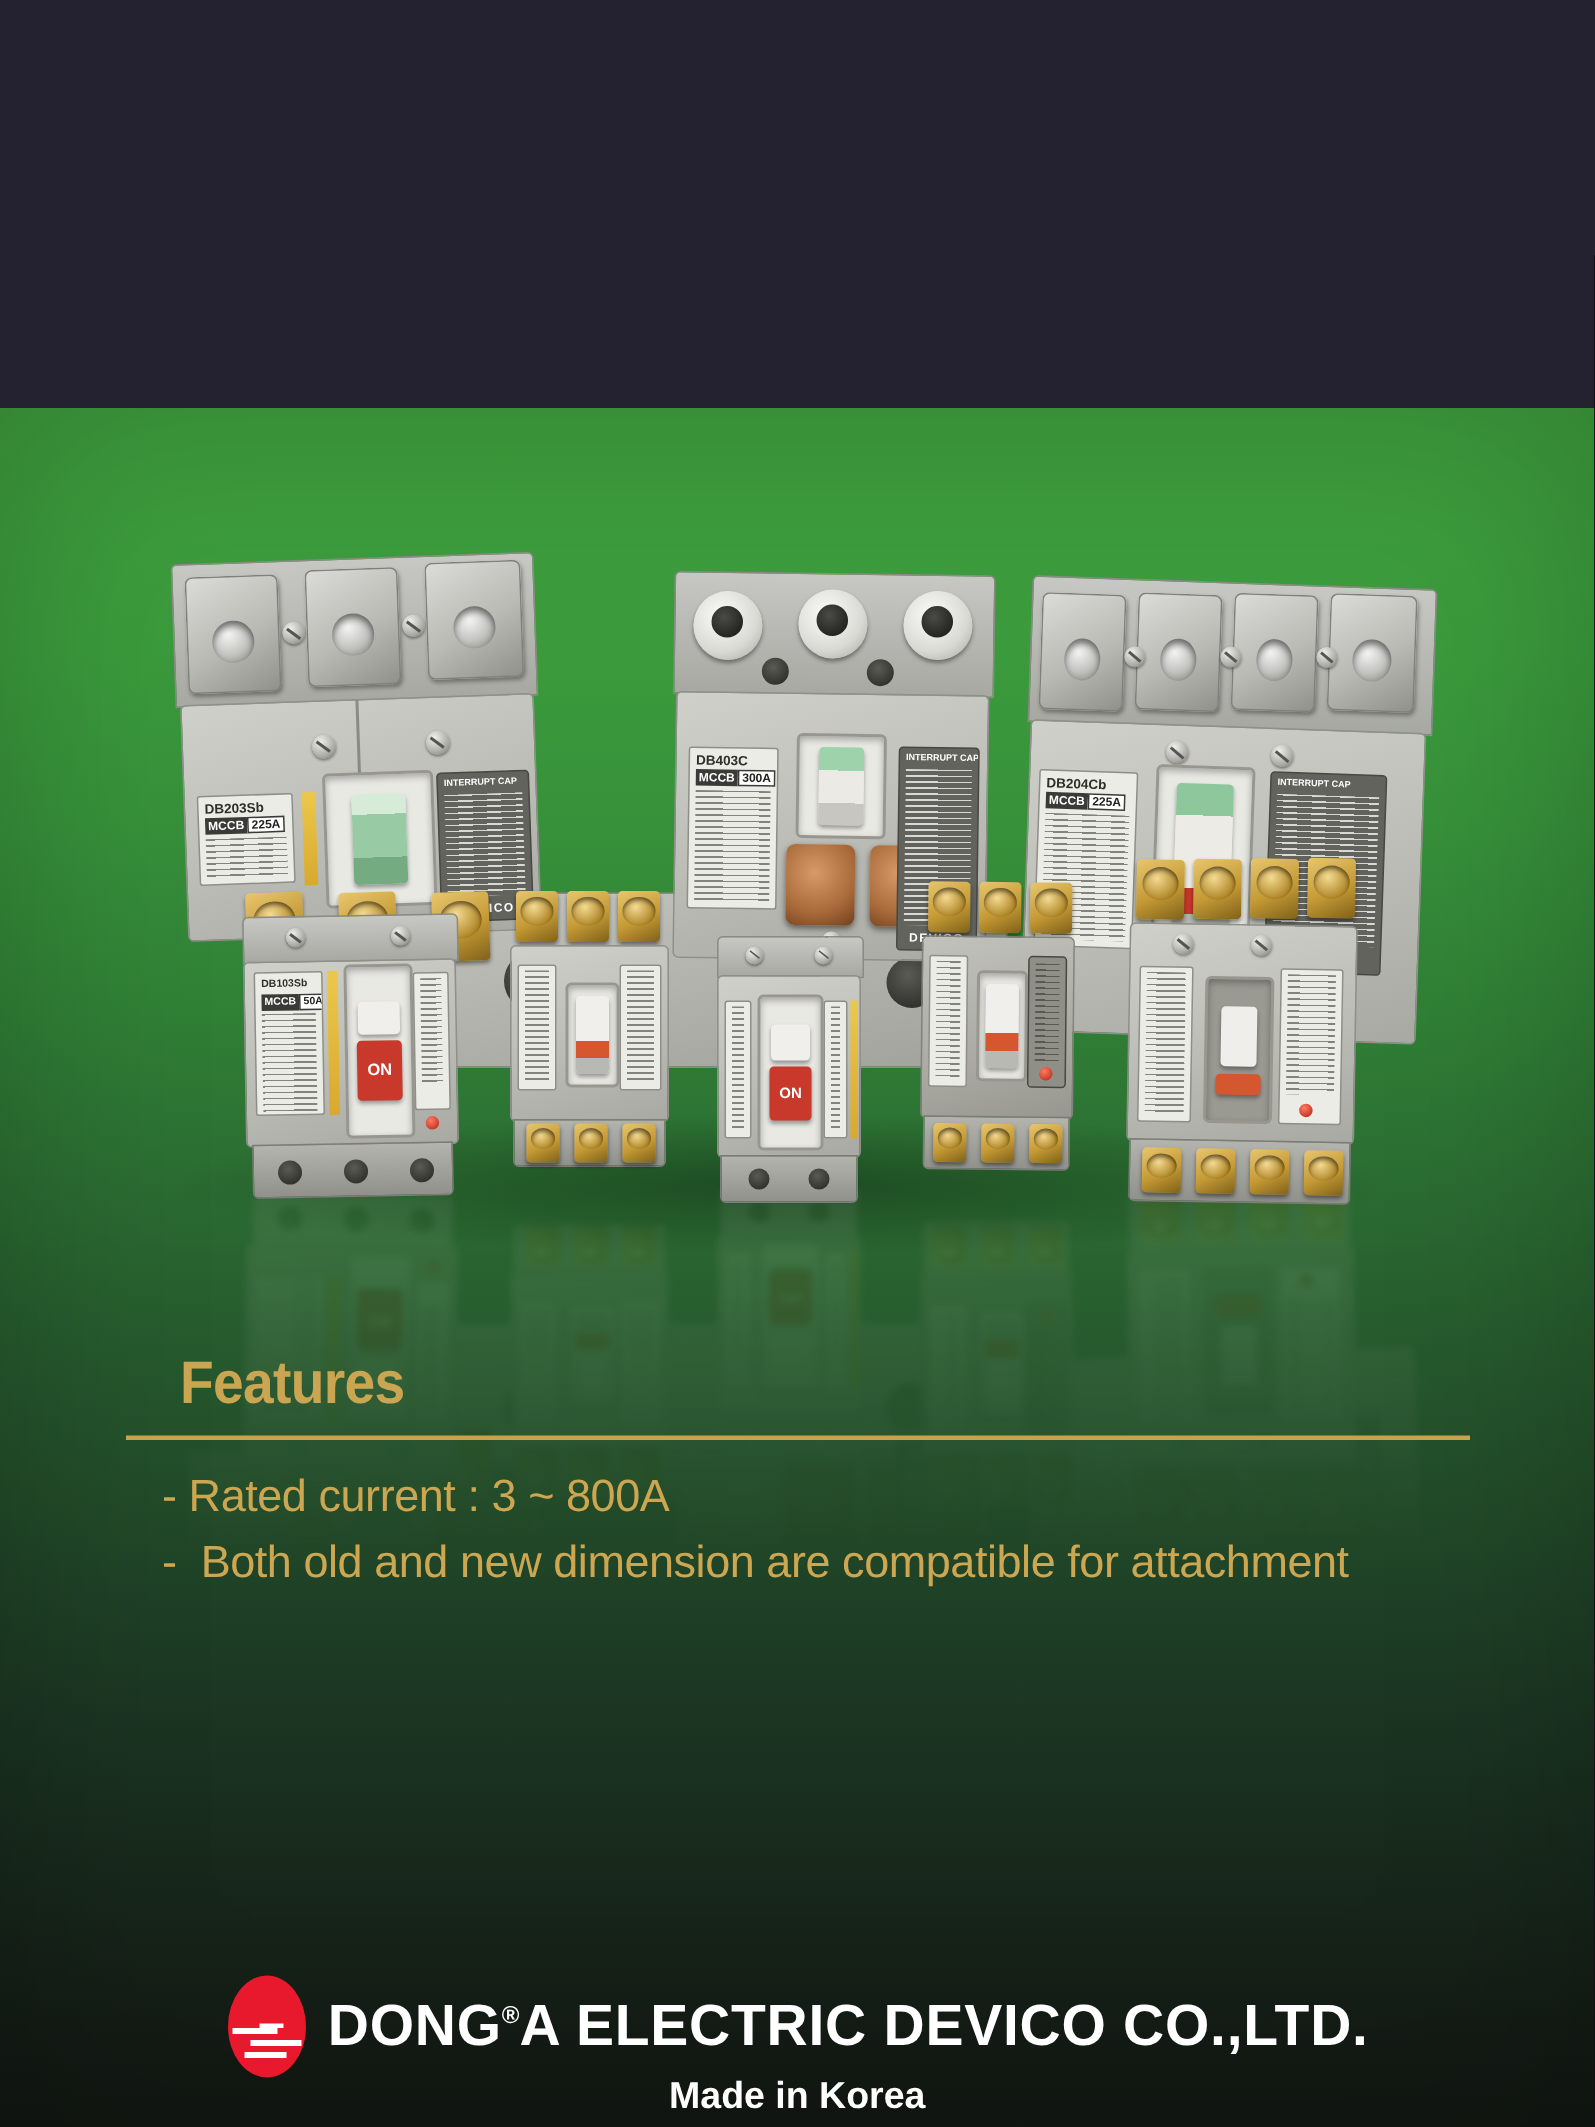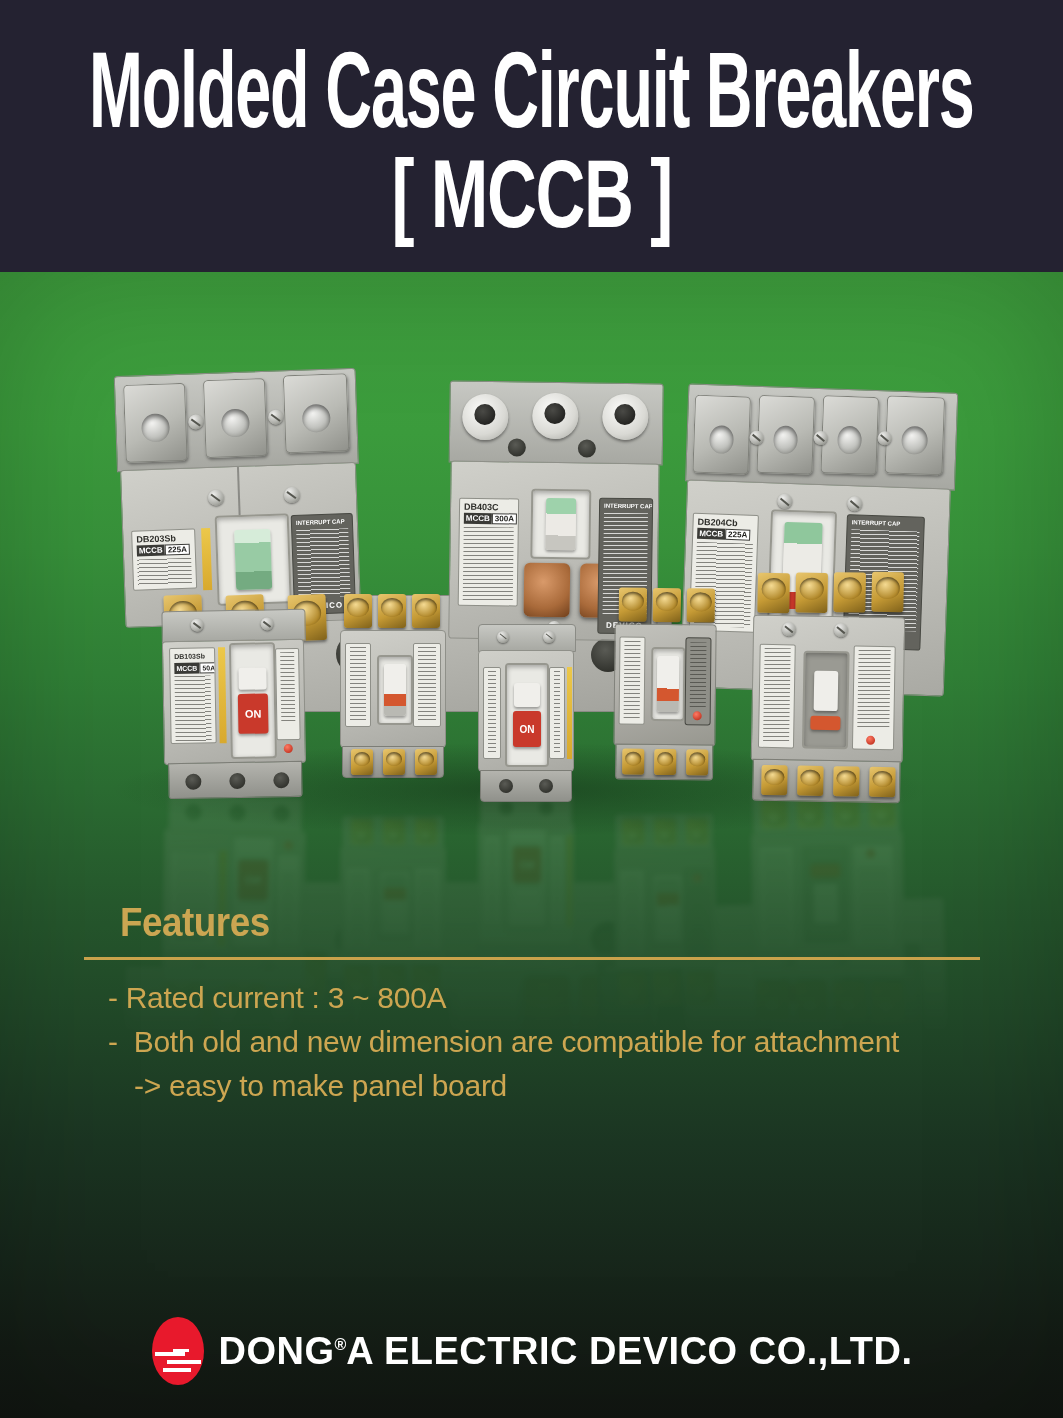--- a/index.html
+++ b/index.html
@@ -93,24 +93,20 @@
   .logo-mark{width:54px;height:70px;flex:0 0 auto;}
   .company{color:#fff;font-size:38px;font-weight:bold;letter-spacing:0.5px;white-space:nowrap;transform:scaleY(1.02);}
   .company .reg{font-size:16px;vertical-align:14px;letter-spacing:0;}
   .made-in{position:absolute;left:0;top:1383px;width:1063px;text-align:center;color:#fff;font-size:25px;font-weight:bold;}
 </style>
 </head>
 <body>
 
 <div class="page">
 
-  <div class="header">
-    <div class="title1">Molded Case Circuit Breakers</div>
-    <div class="title2">[ MCCB ]</div>
-  </div>
 
   <div class="body-bg"></div>
 
   <div class="ground-shadow"></div>
 
   <div id="breakers-reflection">
       <div>
 
     <div class="backpanel" style="left:300px;top:595px;width:370px;height:115px;">
       <div class="hole" style="left:35px;top:38px;width:40px;height:40px;"></div>
@@ -581,27 +577,27 @@
         <div class="brass" style="left:116px;top:5px;width:26px;height:30px;"></div>
       </div>
     </div>
   </div>
 
   <div class="features-head">Features</div>
   <div class="features-rule"></div>
   <ul class="features-list">
     <li>- Rated current : 3 ~ 800A</li>
     <li>-  Both old and new dimension are compatible for attachment</li>
-    <li class="indent">-&gt; easy to make panel board</li>
   </ul>
 
   <div class="logo-row">
     <svg class="logo-mark" viewBox="0 0 54 70" aria-hidden="true">
       <ellipse cx="27" cy="35" rx="26" ry="34" fill="#E8192C"></ellipse>
       <path d="M4 36 L34 36 L34 40 L4 40 Z" fill="#fff"></path>
       <path d="M16 44 L50 44 L50 48 L16 48 Z" fill="#fff"></path>
       <path d="M12 52 L40 52 L40 56 L12 56 Z" fill="#fff"></path>
       <path d="M22 33 L38 33 L38 36 L22 36 Z" fill="#fff"></path>
     </svg>
     <div class="company"><span>DONG</span><span class="reg">®</span><span>A ELECTRIC DEVICO CO.,LTD.</span></div>
   </div>
+  <div class="made-in">Made in Korea</div>
 
 </div>
 
 </body></html>

